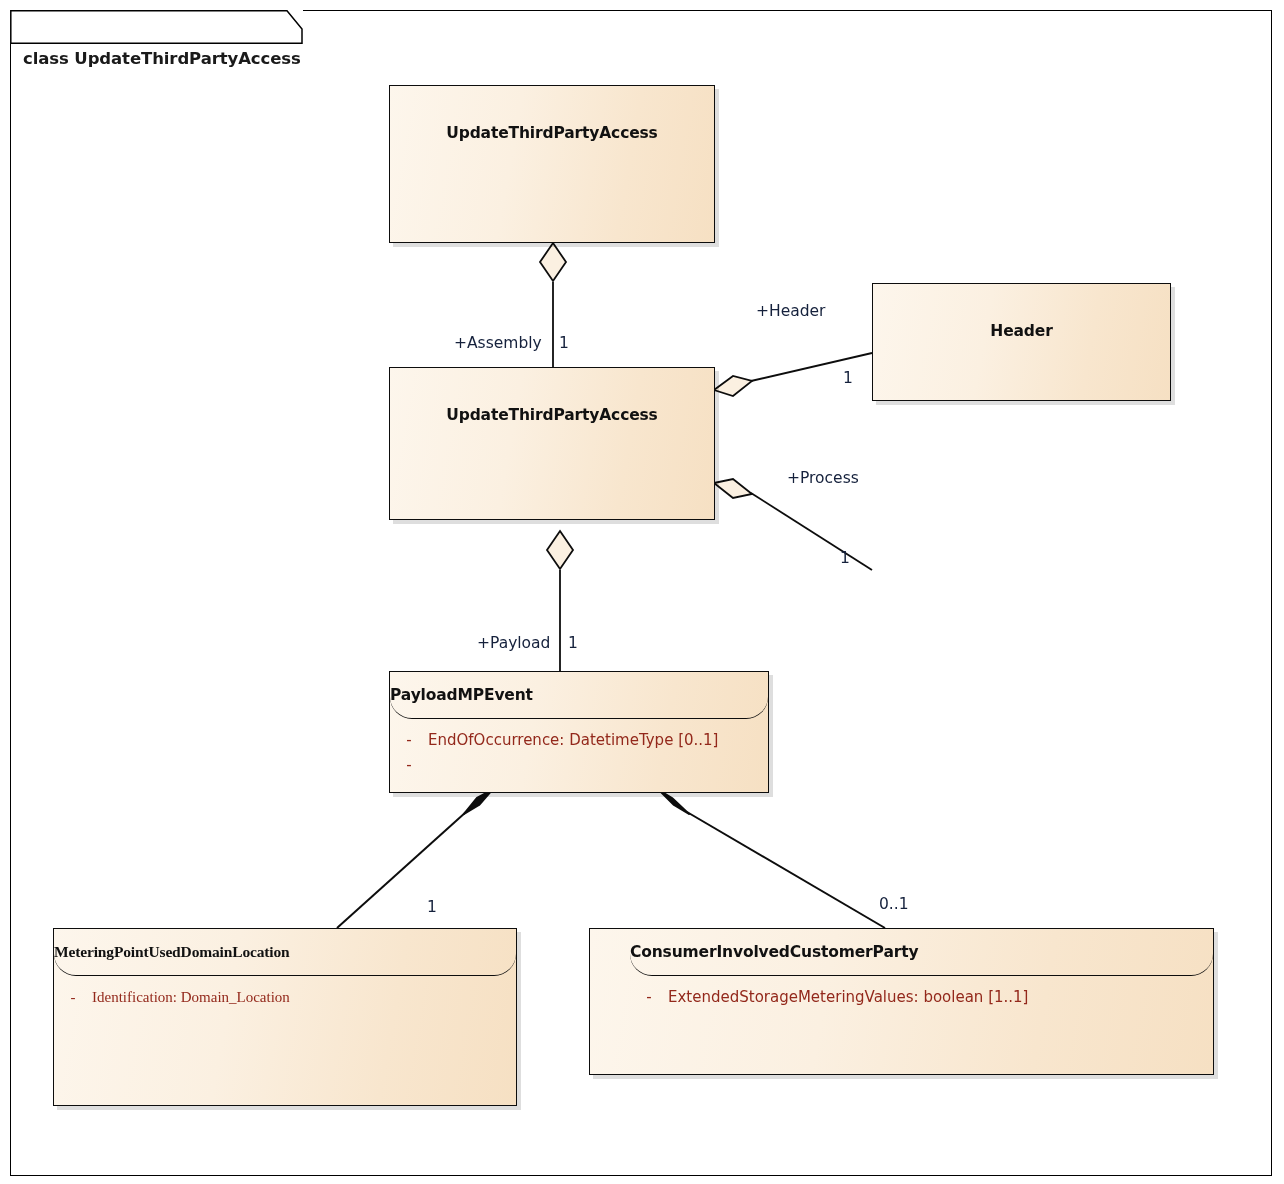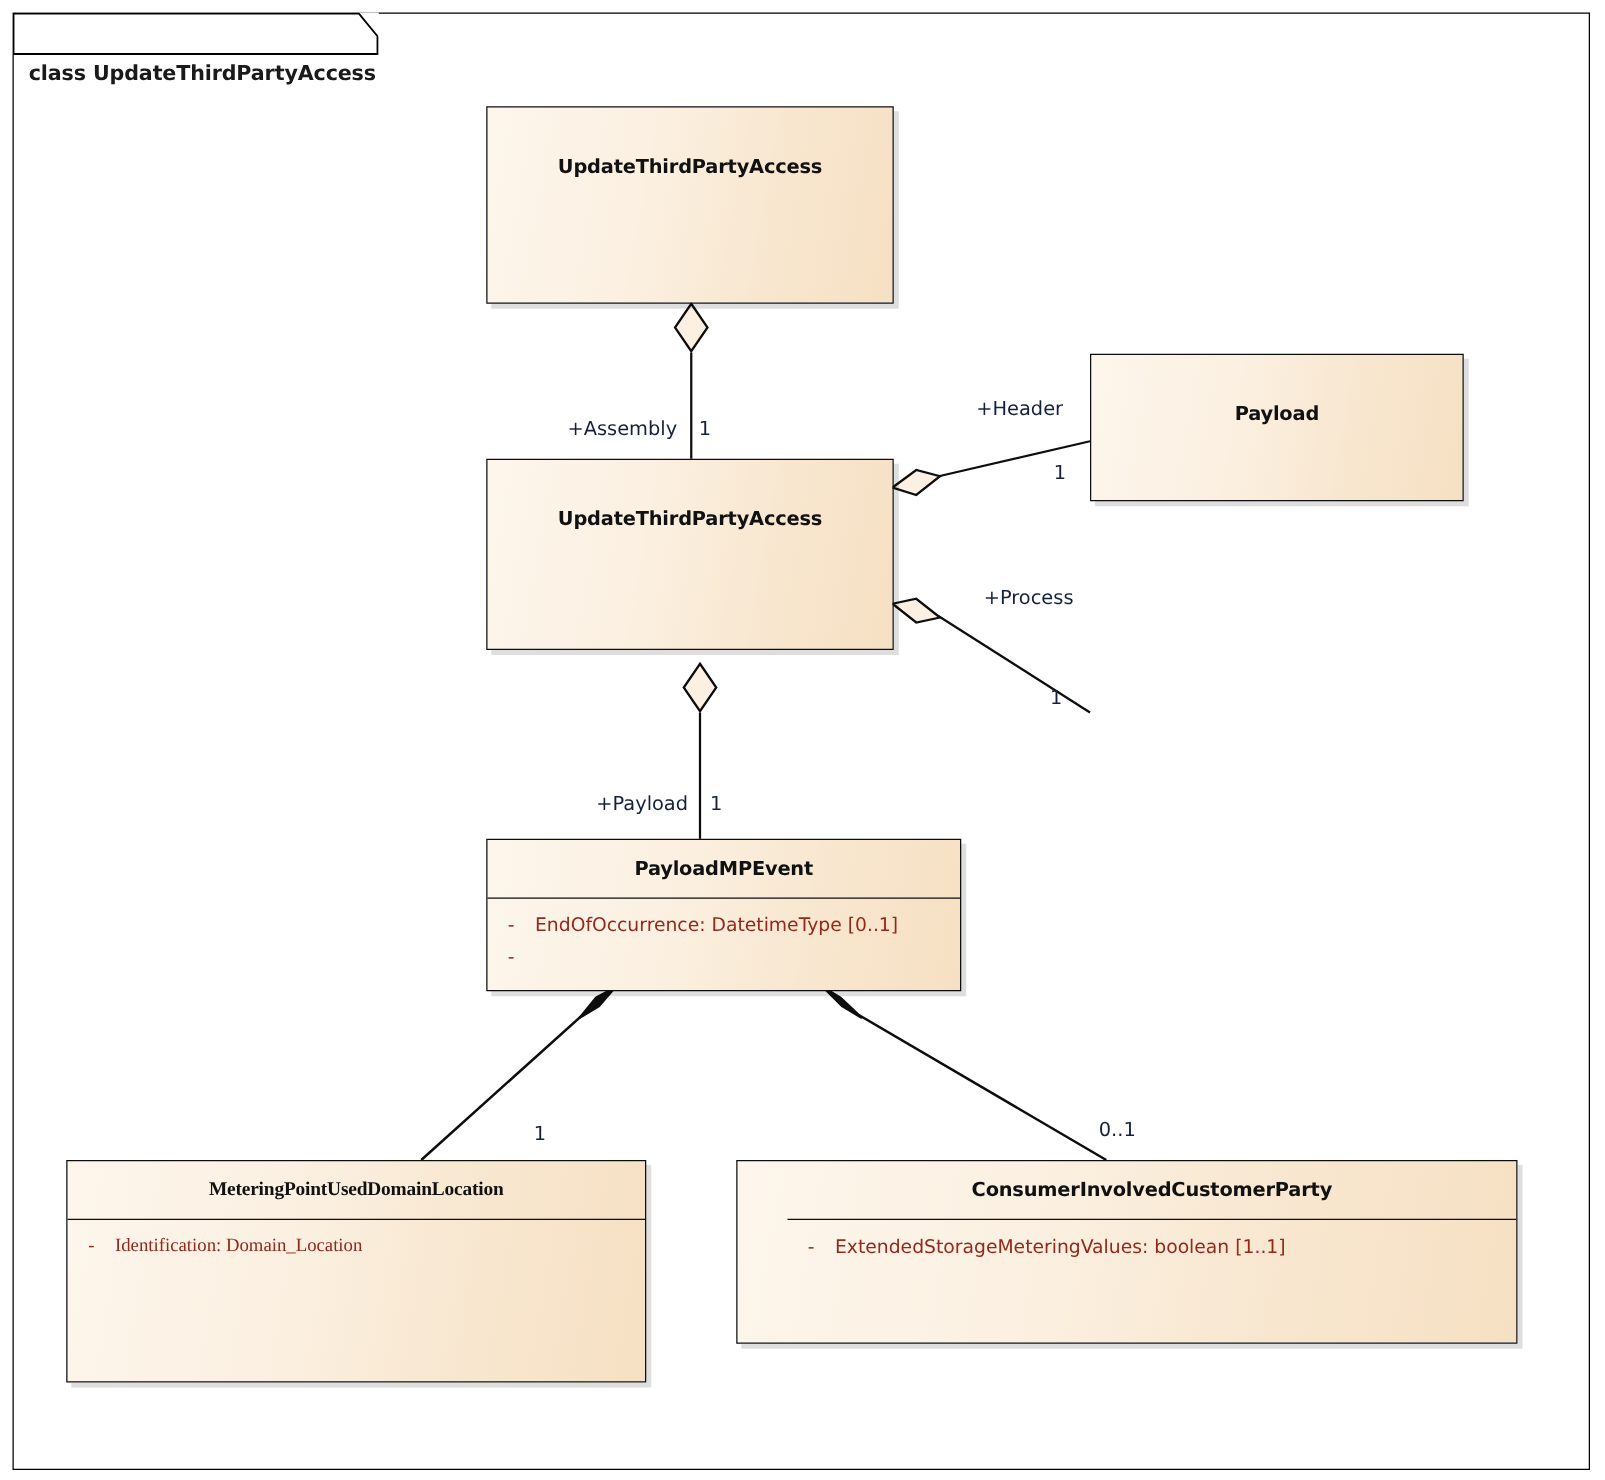--- a/index.html
+++ b/index.html
@@ -66,22 +66,23 @@
     letter-spacing: -0.15px;
   }
   .cls.simple .cls-name {
     padding-top: 22px;
     margin-top: 16px;
   }
   .cls.compart .cls-header {
     height: 46px;
     display: flex;
     align-items: center;
-    justify-content: center;
+    justify-content: flex-start;
     border-bottom: 1.6px solid #0d0d0d;
+    border-radius: 22px;
   }
   .cls.compart .cls-body {
     padding: 9px 0 0 0;
   }
   .attr {
     display: flex;
     font-size: 15px;
     color: #93281b;
     line-height: 1.65;
     white-space: nowrap;
@@ -165,21 +166,21 @@
 
   <div class="cls simple" style="left:389px; top:85px; width:326px; height:158px;">
     <div class="cls-name">UpdateThirdPartyAccess</div>
   </div>
 
   <div class="cls simple" style="left:389px; top:367px; width:326px; height:153px;">
     <div class="cls-name">UpdateThirdPartyAccess</div>
   </div>
 
   <div class="cls simple" style="left:872px; top:283px; width:299px; height:118px;">
-    <div class="cls-name">Payload</div>
+    <div class="cls-name">Header</div>
   </div>
 
 
   <div class="cls compart" style="left:389px; top:671px; width:380px; height:122px;">
     <div class="cls-header">
       <span class="cls-name">PayloadMPEvent</span>
     </div>
     <div class="cls-body">
       <div class="attr">
         <span class="vis">-</span>
@@ -211,21 +212,21 @@
       <div class="attr">
         <span class="vis">-</span>
         <span class="sig">ExtendedStorageMeteringValues: boolean [1..1]</span>
       </div>
     </div>
   </div>
 
   <div class="elabel" style="left:454px; top:334px;">+Assembly</div>
   <div class="mult" style="left:559px; top:334px;">1</div>
 
-  <div class="elabel" style="left:781px; top:302px;margin-top:16px;">+Header</div>
+  <div class="elabel" style="left:756px; top:302px;">+Header</div>
   <div class="mult" style="left:843px; top:369px;">1</div>
 
   <div class="elabel" style="left:787px; top:469px;">+Process</div>
   <div class="mult" style="left:840px; top:549px;">1</div>
 
   <div class="elabel" style="left:477px; top:634px;">+Payload</div>
   <div class="mult" style="left:568px; top:634px;">1</div>
 
   <div class="mult" style="left:427px; top:898px;">1</div>
 

